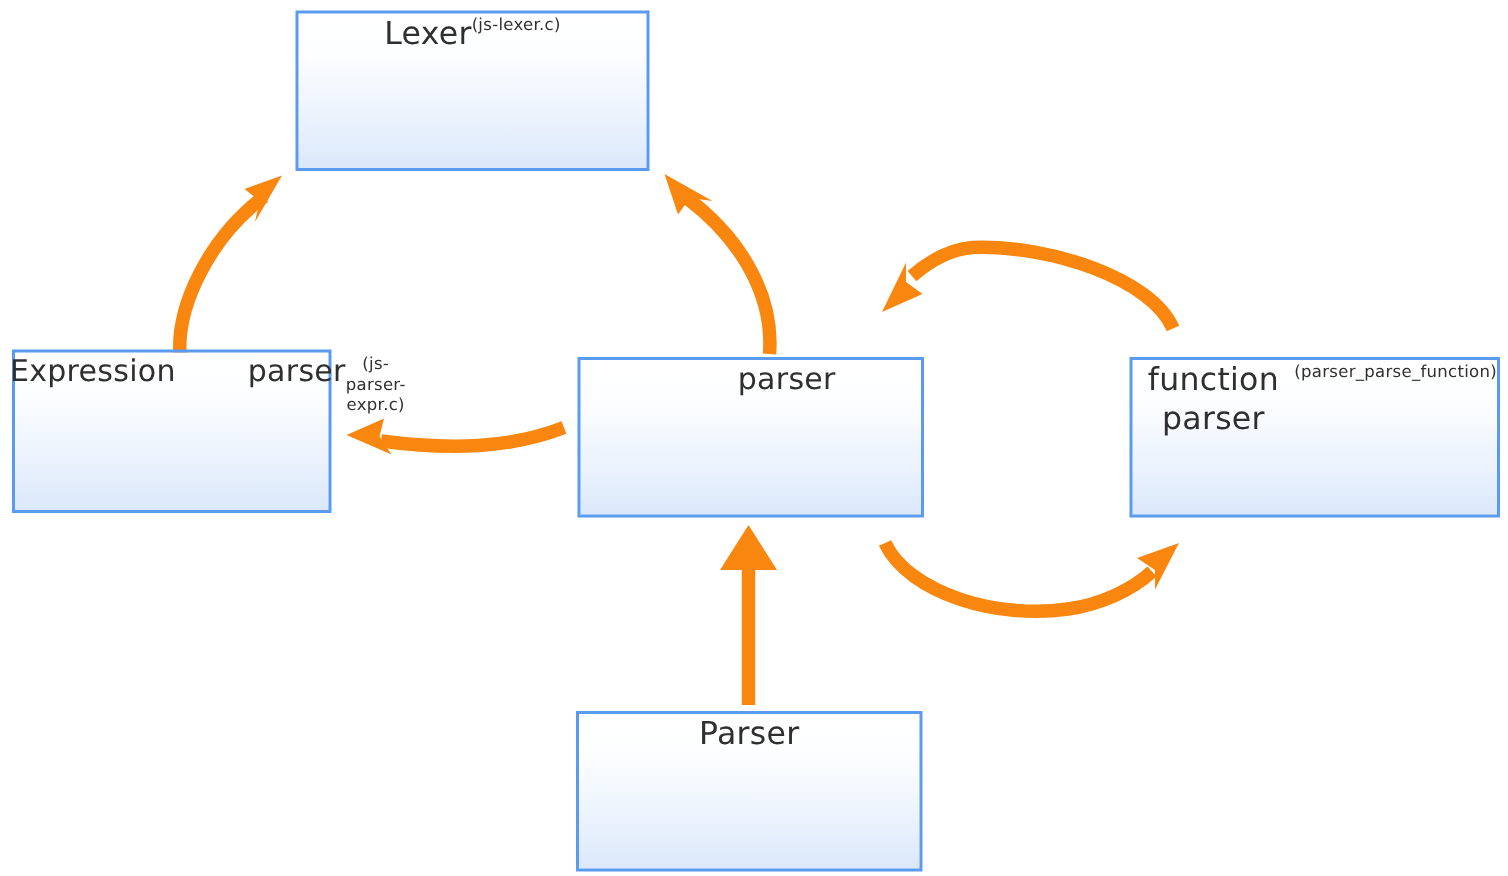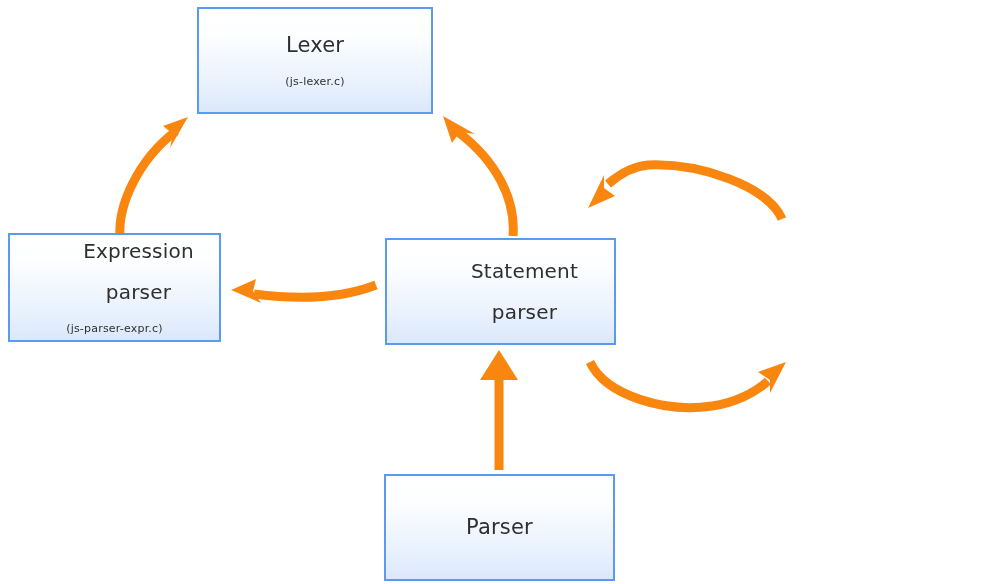--- a/index.html
+++ b/index.html
@@ -17,28 +17,27 @@
     height: 584px;
     background: #ffffff;
     overflow: hidden;
   }
   .node {
     position: absolute;
     box-sizing: border-box;
     border: 2px solid #5a9bf0;
     background: linear-gradient(to bottom, #ffffff 0%, #fdfeff 25%, #eaf2fd 70%, #dbe8fb 100%);
     display: flex;
-    flex-direction: column;
-    align-items: center;
+    flex-direction: row;
+    align-items: flex-start;
     justify-content: center;
     text-align: center;
     color: #333333;
     line-height: 1.24;
     letter-spacing: 0.2px;
-    gap: 16px;
   }
   .node .title {
     font-size: 21px;
     color: #2f2f2f;
   }
   .node .sub {
     font-size: 11px;
     color: #2f2f2f;
     margin-top: 1px;
   }
@@ -116,22 +115,25 @@
     <span class="sub">(js-lexer.c)</span>
   </div>
 
   <div class="node two-line" id="node-expr">
     <span class="title">Expression</span>
     <span class="title">parser</span>
     <span class="sub">(js-parser-expr.c)</span>
   </div>
 
   <div class="node two-line" id="node-statement">
-    <span class="title">Statement</span>
     <span class="title">parser</span>
   </div>
 
+  <div class="node" id="node-function">
+    <span class="title">function parser</span>
+    <span class="sub">(parser_parse_function)</span>
+  </div>
 
   <div class="node" id="node-parser">
     <span class="title">Parser</span>
   </div>
 
 </div>
 
 </body></html>

